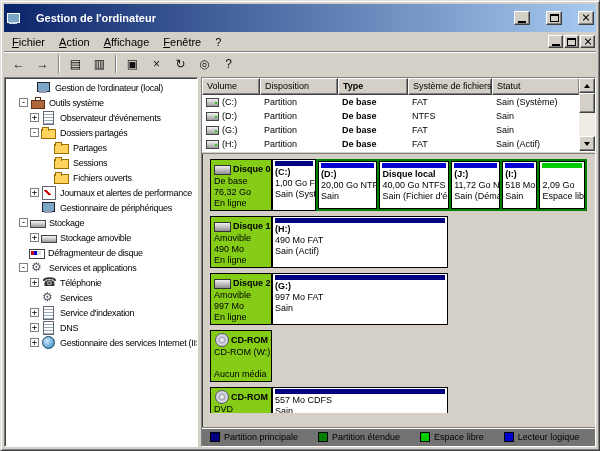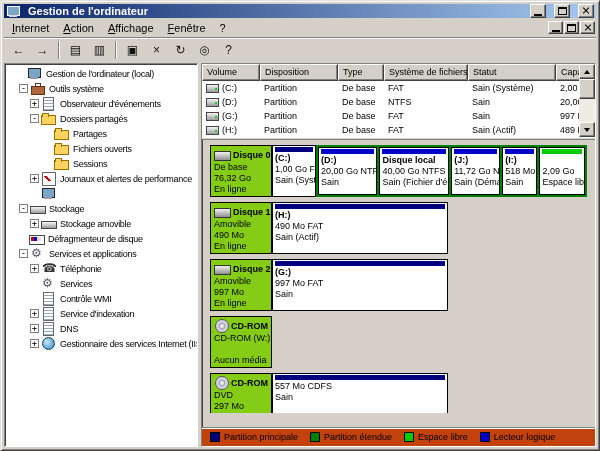--- a/index.html
+++ b/index.html
@@ -3,22 +3,22 @@
 <meta charset="utf-8">
 <style>
   * { box-sizing:border-box; margin:0; padding:0; font-family:"Liberation Sans", sans-serif; }
   html,body { width:600px; height:451px; overflow:hidden; background:#d4d0c8; }
 
   .window { width:600px; height:451px; background:#d4d0c8; padding:3px; display:flex; flex-direction:column;
     border:1px solid; border-color:#dfdfdf #404040 #404040 #dfdfdf;
     box-shadow: inset 1px 1px 0 #fff, inset -1px -1px 0 #808080; }
 
   
-  .titlebar { height:14px; flex:none; background:linear-gradient(90deg,#0a246a,#a6caf0);
-    display:flex; align-items:center; padding:0 2px; gap:8px; color:#fff; }
+  .titlebar { height:28px; flex:none; background:linear-gradient(90deg,#0a246a,#a6caf0);
+    display:flex; align-items:center; padding:0 2px; gap:16px; color:#fff; }
   .title-text { font-size:11px; font-weight:bold; flex:1; white-space:nowrap; overflow:hidden; }
   .cap { width:16px; height:14px; flex:none; background:#d4d0c8; border:1px solid; border-color:#fff #404040 #404040 #fff;
     box-shadow: inset -1px -1px 0 #808080; display:flex; align-items:center; justify-content:center; }
   .gmin { width:8px; height:2px; background:#000; margin-top:7px; }
   .gmax { width:9px; height:8px; border:1px solid #000; border-top:2px solid #000; }
   .gx { position:relative; width:8px; height:8px; }
   .gx::before,.gx::after { content:""; position:absolute; top:3px; left:0; width:8px; height:1px; background:#000; }
   .gx::before { transform:rotate(45deg); } .gx::after { transform:rotate(-45deg); }
 
   .ic-app { width:14px; height:13px; position:relative; flex:none; }
@@ -80,21 +80,21 @@
     border:1px solid #145; background:radial-gradient(circle at 4px 4px,#cfe8ff,#2a7fbf); }
 
   
   .vlist { height:73px; flex:none; background:#fff; position:relative; overflow:hidden; }
   .vhead { display:flex; height:17px; }
   .vh { flex:none; background:#d4d0c8; border:1px solid; border-color:#fff #404040 #404040 #fff;
     box-shadow: inset -1px -1px 0 #808080; font-size:9px; padding:2px 4px; white-space:nowrap; overflow:hidden; text-align:left; }
   .vh.fill { flex:1; }
   .vrow { display:flex; height:14px; font-size:9px; align-items:center; }
   .vc { flex:none; padding:0 4px; white-space:nowrap; overflow:hidden; display:flex; align-items:center; }
-  .w1{width:58px;} .w2{width:78px;} .w3{width:46px;} .w4{width:84px;} .w5{width:88px;} .w6{flex:1;}
+  .w1{width:58px;} .w2{width:78px;} .w3{width:70px;font-weight:bold;} .w4{width:84px;} .w5{width:88px;} .w6{flex:1;}
   .ic-vol { width:13px; height:9px; flex:none; margin-right:3px; border:1px solid #444;
     background:linear-gradient(#f4f4f4,#9b9b9b); position:relative; }
   .ic-vol::after { content:""; position:absolute; right:1px; top:3px; width:2px; height:2px; background:#2c2; }
 
   .vscroll { position:absolute; top:0; right:0; width:16px; height:100%; background:#efece5; }
   .sbtn { position:absolute; left:0; width:16px; height:15px; background:#d4d0c8; border:1px solid; border-color:#fff #404040 #404040 #fff;
     box-shadow: inset -1px -1px 0 #808080; display:flex; align-items:center; justify-content:center; }
   .sbtn.up{ top:0; } .sbtn.down{ bottom:0; }
   .sthumb { position:absolute; left:0; top:15px; width:16px; height:20px; background:#d4d0c8; border:1px solid;
     border-color:#fff #404040 #404040 #fff; box-shadow: inset -1px -1px 0 #808080; }
@@ -117,22 +117,22 @@
   .ic-cd::before { content:""; position:absolute; left:1px; top:0; width:12px; height:12px; border-radius:50%;
     border:1px solid #556; background:radial-gradient(circle,#eee 15%,#aab 30%,#dde 60%,#99a); }
   .dparts { flex:1; display:flex; min-width:0; }
   .part { border:1px solid #000; background:#fff; overflow:hidden; padding:1px 2px; }
   .pbar { height:5px; margin-bottom:1px; }
   .pt { font-size:9px; font-weight:bold; line-height:11px; height:11px; white-space:nowrap; }
   .pl { font-size:9px; line-height:11px; height:11px; white-space:nowrap; }
   .ext { display:flex; border:2px solid #008000; background:#008000; gap:2px; min-width:0; }
 
   
-  .legend { height:19px; flex:none; background:#c2410c; border-top:1px solid #808080; box-shadow: inset 0 1px 0 #fff;
-    display:flex; align-items:center; padding:0 8px; gap:12px; font-size:9px;margin-top:14px; }
+  .legend { height:19px; flex:none; background:#737373; border-top:1px solid #808080; box-shadow: inset 0 1px 0 #fff;
+    display:flex; align-items:center; padding:0 8px; gap:20px; font-size:9px;margin-top:14px; }
   .litem { display:flex; align-items:center; gap:4px; }
   .lsq { width:10px; height:10px; border:1px solid #000; flex:none; }
 </style>
 </head>
 <body>
 
 <div class="window">
 
   <div class="titlebar">
     <span class="ic-app"></span>
@@ -142,21 +142,21 @@
       </span>
     <span class="cap">
         <span class="gmax"></span>
       </span>
     <span class="cap">
         <span class="gx"></span>
       </span>
   </div>
 
   <div class="menubar">
-    <span class="mitem">Internet</span>
+    <span class="mitem">Fichier</span>
     <span class="mitem">Action</span>
     <span class="mitem">Affichage</span>
     <span class="mitem">Fenêtre</span>
     <span class="mitem">?</span>
     <span class="mdi">
       <span class="cap">
           <span class="gmin"></span>
         </span>
       <span class="cap">
           <span class="gmax"></span>
@@ -177,21 +177,21 @@
     <button class="tbtn">▣</button>
     <button class="tbtn">×</button>
     <button class="tbtn">↻</button>
     <button class="tbtn">◎</button>
     <button class="tbtn">?</button>
   </div>
 
   <div class="main">
 
     <div class="tree">
-      <div class="trow" style="padding-left:11px">
+      <div class="trow" style="padding-left:20px">
         <span class="tg hid"></span>
         <span class="ic ic-computer"></span>
         <span class="tl">Gestion de l'ordinateur (local)</span>
       </div>
       <div class="trow" style="padding-left:14px">
         <span class="tg">-</span>
         <span class="ic ic-tools"></span>
         <span class="tl">Outils système</span>
       </div>
       <div class="trow" style="padding-left:25px">
@@ -205,35 +205,36 @@
         <span class="tl">Dossiers partagés</span>
       </div>
       <div class="trow" style="padding-left:38px">
         <span class="tg hid"></span>
         <span class="ic ic-folder"></span>
         <span class="tl">Partages</span>
       </div>
       <div class="trow" style="padding-left:38px">
         <span class="tg hid"></span>
         <span class="ic ic-folder"></span>
+        <span class="tl">Sessions</span>
+      </div>
+      <div class="trow" style="padding-left:38px">
+        <span class="tg hid"></span>
+        <span class="ic ic-folder"></span>
         <span class="tl">Fichiers ouverts</span>
-      </div>
-      <div class="trow" style="padding-left:38px">
-        <span class="tg hid"></span>
-        <span class="ic ic-folder"></span>
-        <span class="tl">Sessions</span>
       </div>
       <div class="trow" style="padding-left:25px">
         <span class="tg">+</span>
         <span class="ic ic-chart"></span>
         <span class="tl">Journaux et alertes de performance</span>
       </div>
       <div class="trow" style="padding-left:25px">
         <span class="tg hid"></span>
         <span class="ic ic-computer"></span>
+        <span class="tl">Gestionnaire de périphériques</span>
       </div>
       <div class="trow" style="padding-left:14px">
         <span class="tg">-</span>
         <span class="ic ic-drive"></span>
         <span class="tl">Stockage</span>
       </div>
       <div class="trow" style="padding-left:25px">
         <span class="tg">+</span>
         <span class="ic ic-drive"></span>
         <span class="tl">Stockage amovible</span>
@@ -250,25 +251,20 @@
       </div>
       <div class="trow" style="padding-left:25px">
         <span class="tg">+</span>
         <span class="ic ic-phone"></span>
         <span class="tl">Téléphonie</span>
       </div>
       <div class="trow" style="padding-left:25px">
         <span class="tg hid"></span>
         <span class="ic ic-gear"></span>
         <span class="tl">Services</span>
-      </div>
-      <div class="trow" style="padding-left:25px">
-        <span class="tg hid"></span>
-        <span class="ic ic-page"></span>
-        <span class="tl">Contrôle WMI</span>
       </div>
       <div class="trow" style="padding-left:25px">
         <span class="tg">+</span>
         <span class="ic ic-page"></span>
         <span class="tl">Service d'indexation</span>
       </div>
       <div class="trow" style="padding-left:25px">
         <span class="tg">+</span>
         <span class="ic ic-page"></span>
         <span class="tl">DNS</span>

